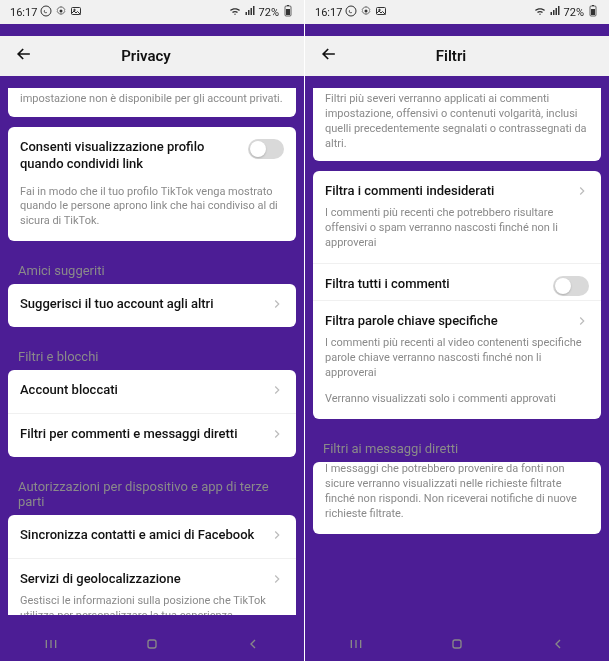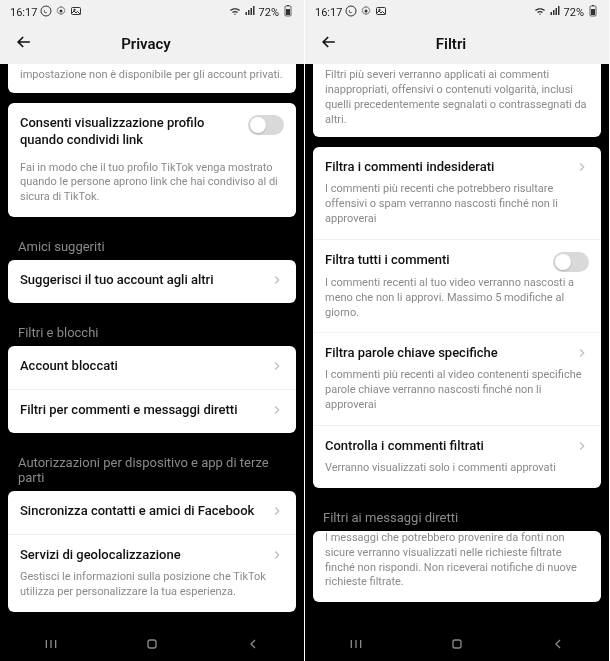--- a/index.html
+++ b/index.html
@@ -7,25 +7,26 @@
     font-family: -apple-system, BlinkMacSystemFont, "Segoe UI", Roboto, sans-serif;
     background: #f5f5f5;
     width: 610px;
     height: 661px;
     overflow: hidden;
     display: flex;
   }
   .screen {
     width: 305px;
     height: 661px;
-    background: #000000;
+    background: #4c1d95;
     position: relative;
     display: flex;
     flex-direction: column;
     border-right: 1px solid #fff;
+    gap: 12px;
   }
   .statusbar {
     height: 24px;
     display: flex;
     justify-content: space-between;
     align-items: center;
     padding: 0 10px;
     font-size: 11px;
     color: #222;
     background: #f1f1f1;
@@ -334,59 +335,50 @@
   <div class="header">
     <div class="back">
       <svg viewBox="0 0 24 24" width="20" height="20" fill="none" stroke="#111" stroke-width="2">
           <path d="M19 12H5M11 18l-6-6 6-6"></path>
         </svg>
     </div>
     <div class="title">Filtri</div>
   </div>
 
   <div class="content">
-    <div class="cut-top">Filtri più severi verranno applicati ai commenti inappropriati, offensivi o contenuti volgarità, inclusi quelli precedentemente segnalati o contrassegnati da altri.</div>
+    <div class="cut-top">Filtri più severi verranno applicati ai commenti impostazione, offensivi o contenuti volgarità, inclusi quelli precedentemente segnalati o contrassegnati da altri.</div>
 
     <div class="card">
       <div class="row" style="padding-bottom:4px">
         <div class="label">Filtra i commenti indesiderati</div>
         <span class="chevron">
           <svg width="14" height="14" viewBox="0 0 24 24" fill="none" stroke="currentColor" stroke-width="2">
               <path d="M9 18l6-6-6-6"></path>
             </svg>
         </span>
       </div>
       <div class="desc">I commenti più recenti che potrebbero risultare offensivi o spam verranno nascosti finché non li approverai</div>
 
       <div class="row" style="border-top:1px solid #f0f0f0;padding-bottom:4px">
         <div class="label">Filtra tutti i commenti</div>
         <div class="toggle off">
             <div class="knob"></div>
           </div>
       </div>
-      <div class="desc">I commenti recenti al tuo video verranno nascosti a meno che non li approvi. Massimo 5 modifiche al giorno.</div>
 
       <div class="row" style="border-top:1px solid #f0f0f0;padding-bottom:4px">
         <div class="label">Filtra parole chiave specifiche</div>
         <span class="chevron">
           <svg width="14" height="14" viewBox="0 0 24 24" fill="none" stroke="currentColor" stroke-width="2">
               <path d="M9 18l6-6-6-6"></path>
             </svg>
         </span>
       </div>
       <div class="desc">I commenti più recenti al video contenenti specifiche parole chiave verranno nascosti finché non li approverai</div>
 
-      <div class="row" style="border-top:1px solid #f0f0f0;padding-bottom:4px">
-        <div class="label">Controlla i commenti filtrati</div>
-        <span class="chevron">
-          <svg width="14" height="14" viewBox="0 0 24 24" fill="none" stroke="currentColor" stroke-width="2">
-              <path d="M9 18l6-6-6-6"></path>
-            </svg>
-        </span>
-      </div>
       <div class="desc">Verranno visualizzati solo i commenti approvati</div>
     </div>
 
     <div class="section-label">Filtri ai messaggi diretti</div>
     <div class="card">
       <div class="desc">I messaggi che potrebbero provenire da fonti non sicure verranno visualizzati nelle richieste filtrate finché non rispondi. Non riceverai notifiche di nuove richieste filtrate.</div>
     </div>
   </div>
 
   <div class="navbar">

